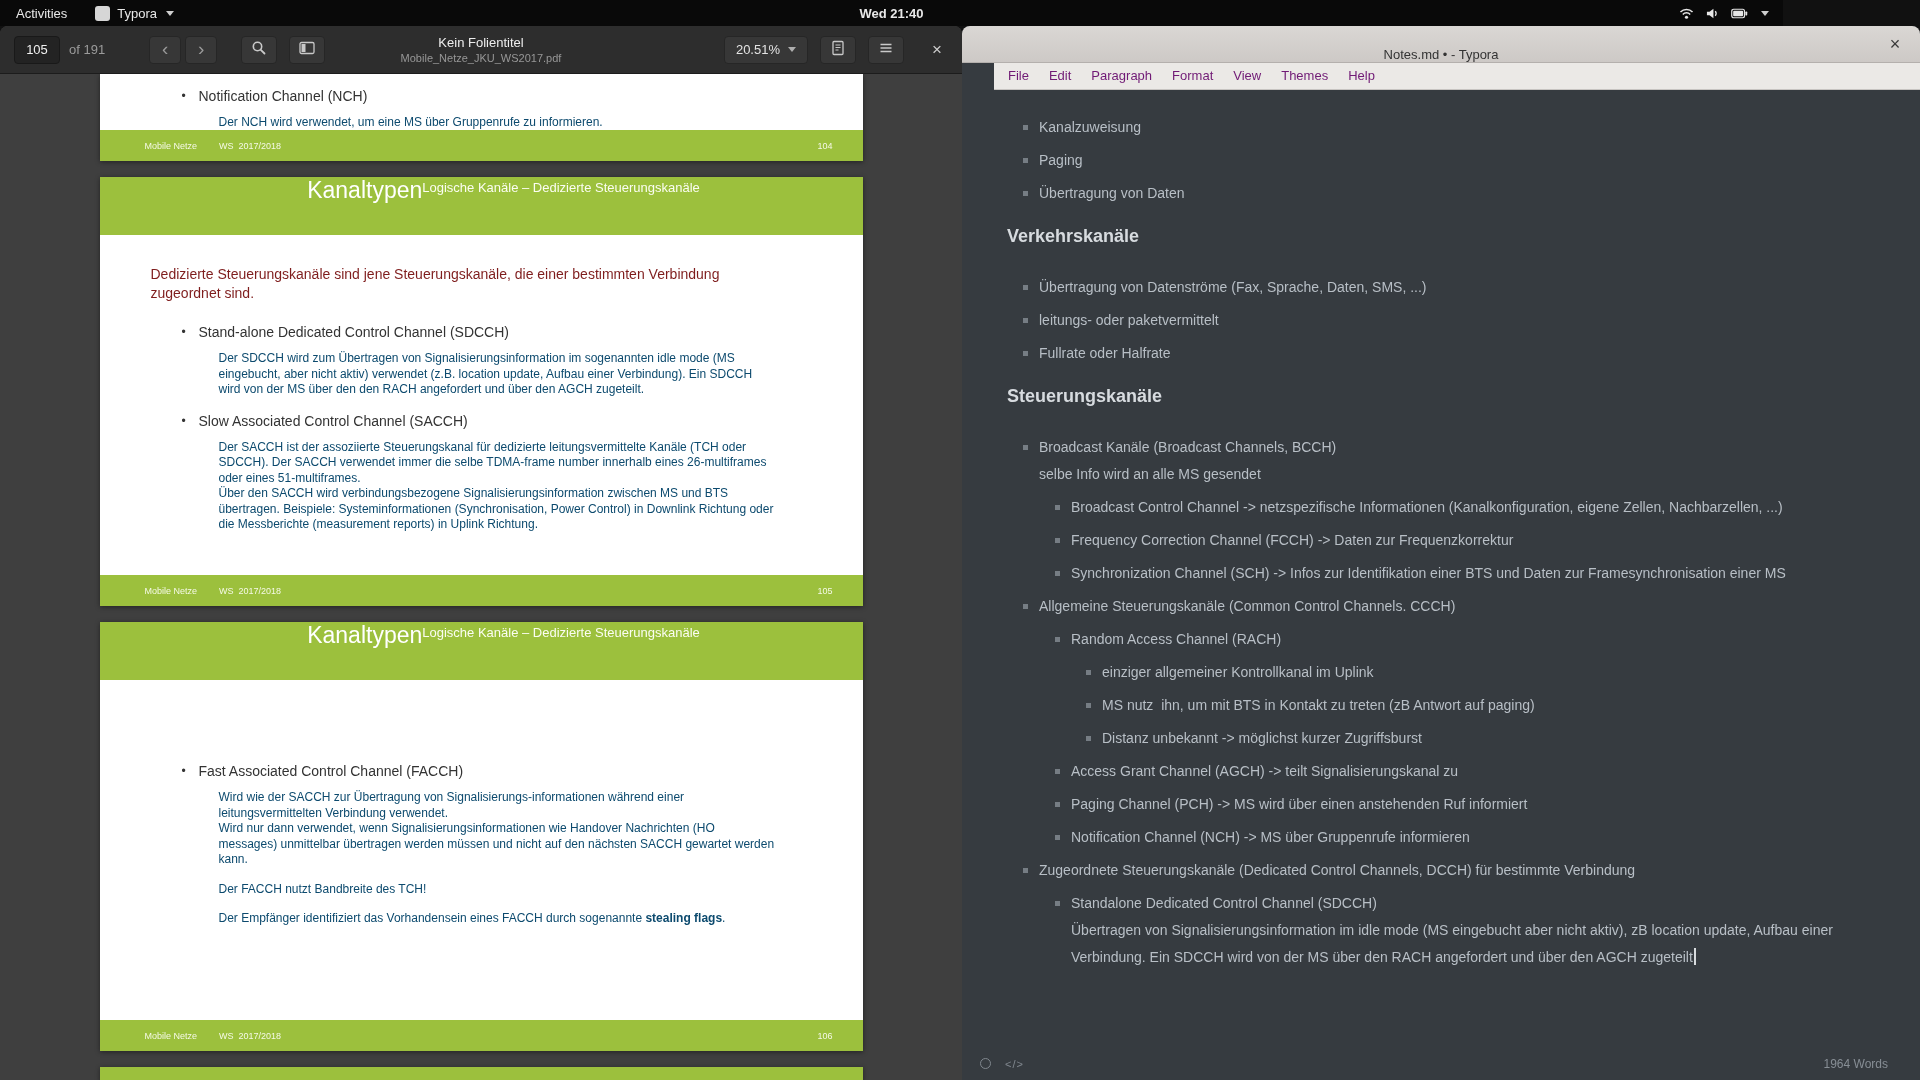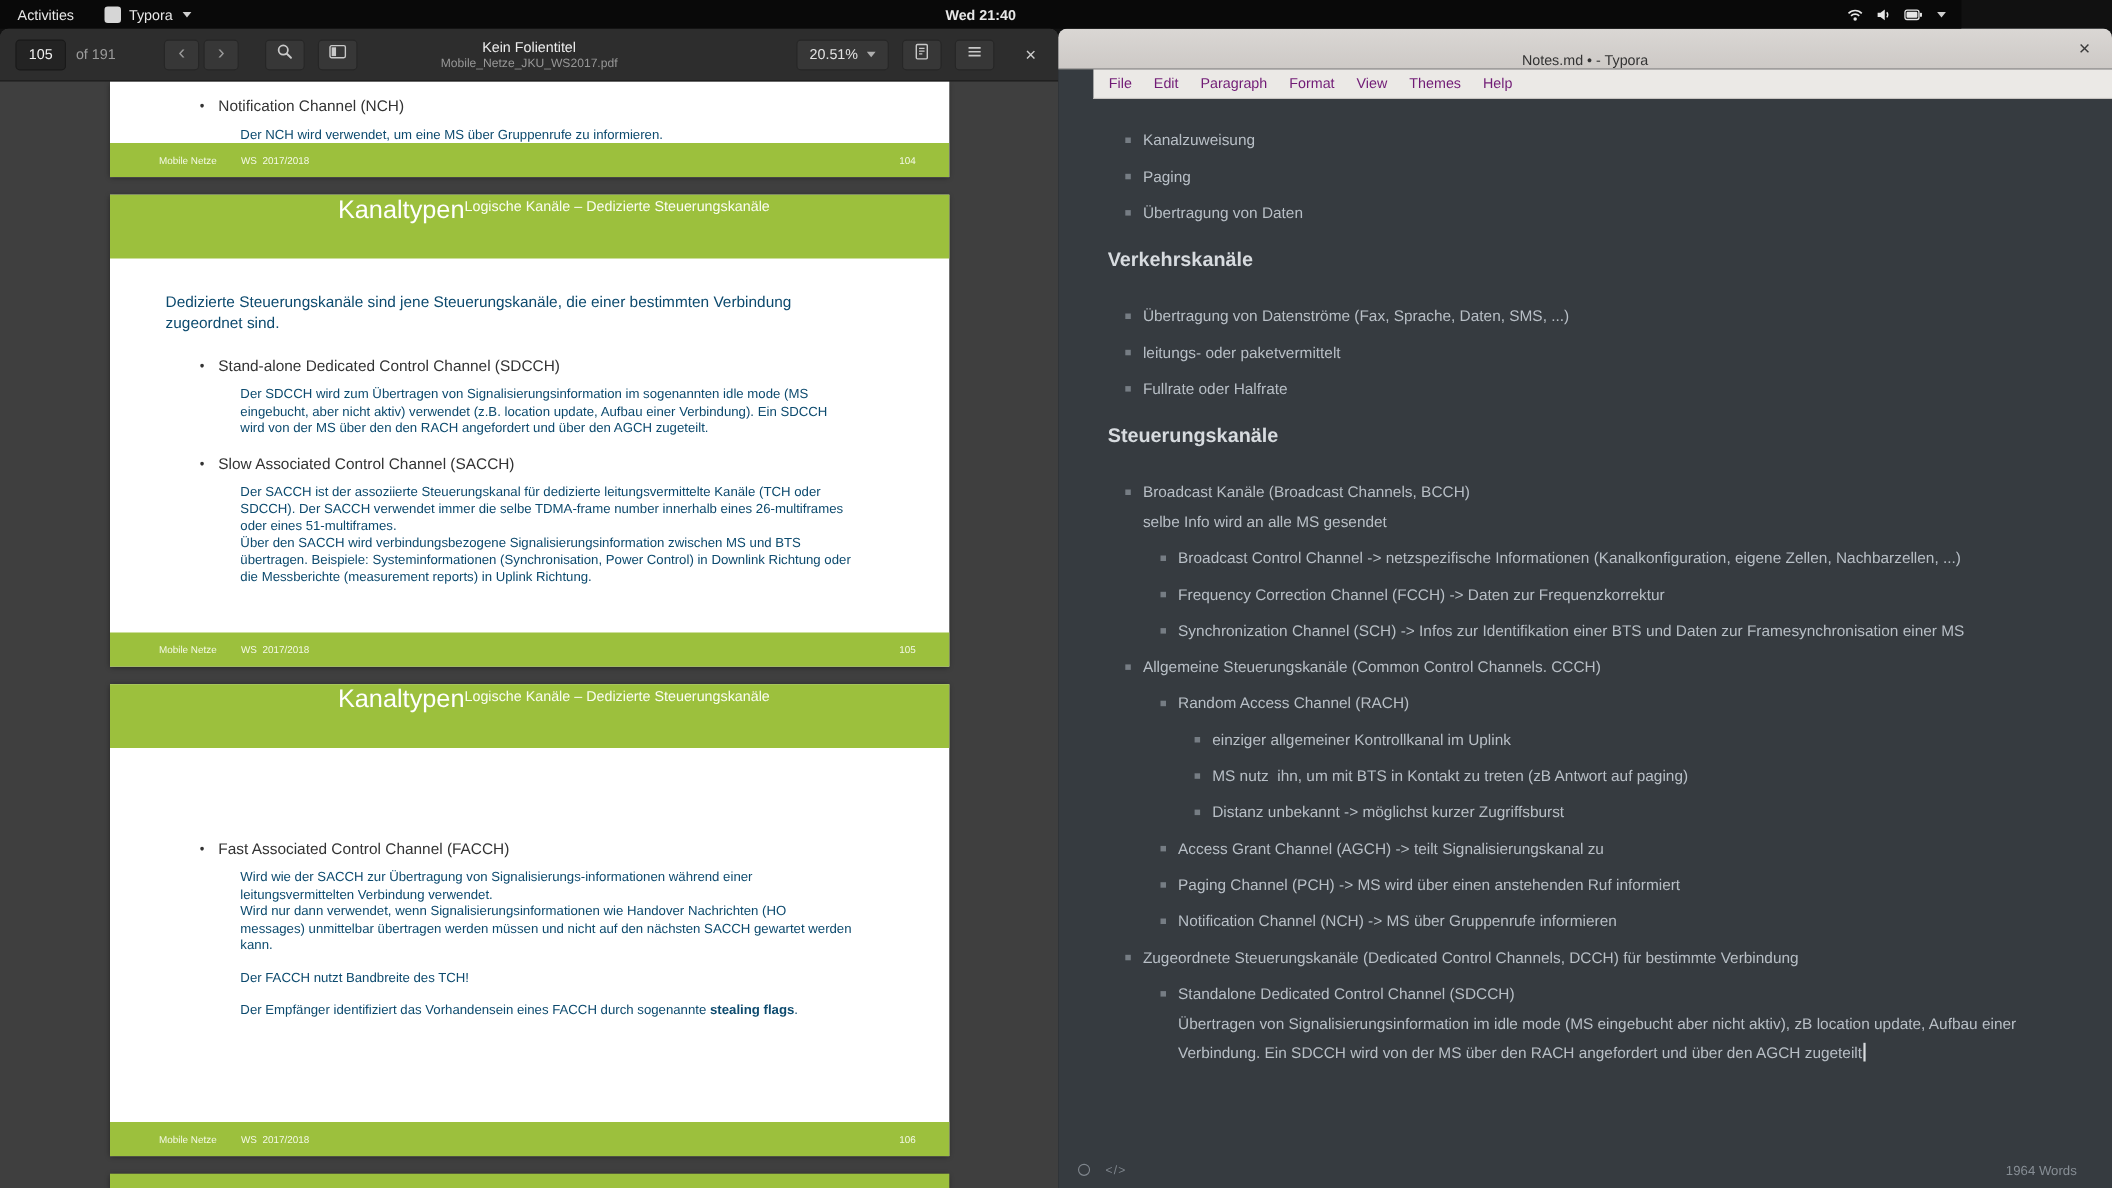--- a/index.html
+++ b/index.html
@@ -48,21 +48,21 @@
   .slide { width:763px; height:429px; background:#ffffff; position:relative; flex:none;
     margin-bottom:16px; box-shadow:0 1px 5px rgba(0,0,0,.45); }
   .slide.partial-top { height:87px; overflow:hidden; }
   .slide.banner-only { height:14px; background:#9cc03d; }
   .slide-banner { height:58px; background:#9cc03d; padding-left:45px; display:flex;
     justify-content:center; }
   .slide-title { font-size:23px; color:#ffffff; line-height:26px; }
   .slide-subtitle { font-size:13px; color:#fbfdf2; margin-top:3px; }
   .slide-body { padding:30px 40px 0 51px; }
   .partial-top .slide-body { padding-top:11px; }
-  .slide-intro { font-size:14px; line-height:19px; color:#0c4a6e; margin-bottom:20px;
+  .slide-intro { font-size:14px; line-height:19px; color:#7f1d1d; margin-bottom:20px;
     max-width:620px; white-space:pre-wrap; }
   .slide-bullet { display:flex; margin:2px 0 9px 31px; font-size:14px; color:#333; }
   .slide-bullet .dot { width:17px; font-size:12px; line-height:19px; }
   .slide-bullet .bt { line-height:19px; }
   .slide-detail { font-size:12px; line-height:15.5px; color:#0c4a6e; margin:0 0 14px 68px;
     max-width:558px; white-space:pre-wrap; }
   .slide-spacer { height:50px; }
   .slide-footer { position:absolute; left:0; right:0; bottom:0; height:31px; background:#9cc03d;
     color:#f5f9e6; font-size:9px; display:flex; align-items:center; padding:0 30px 0 45px; }
   .sf-mid { margin-left:22px; white-space:pre; }

